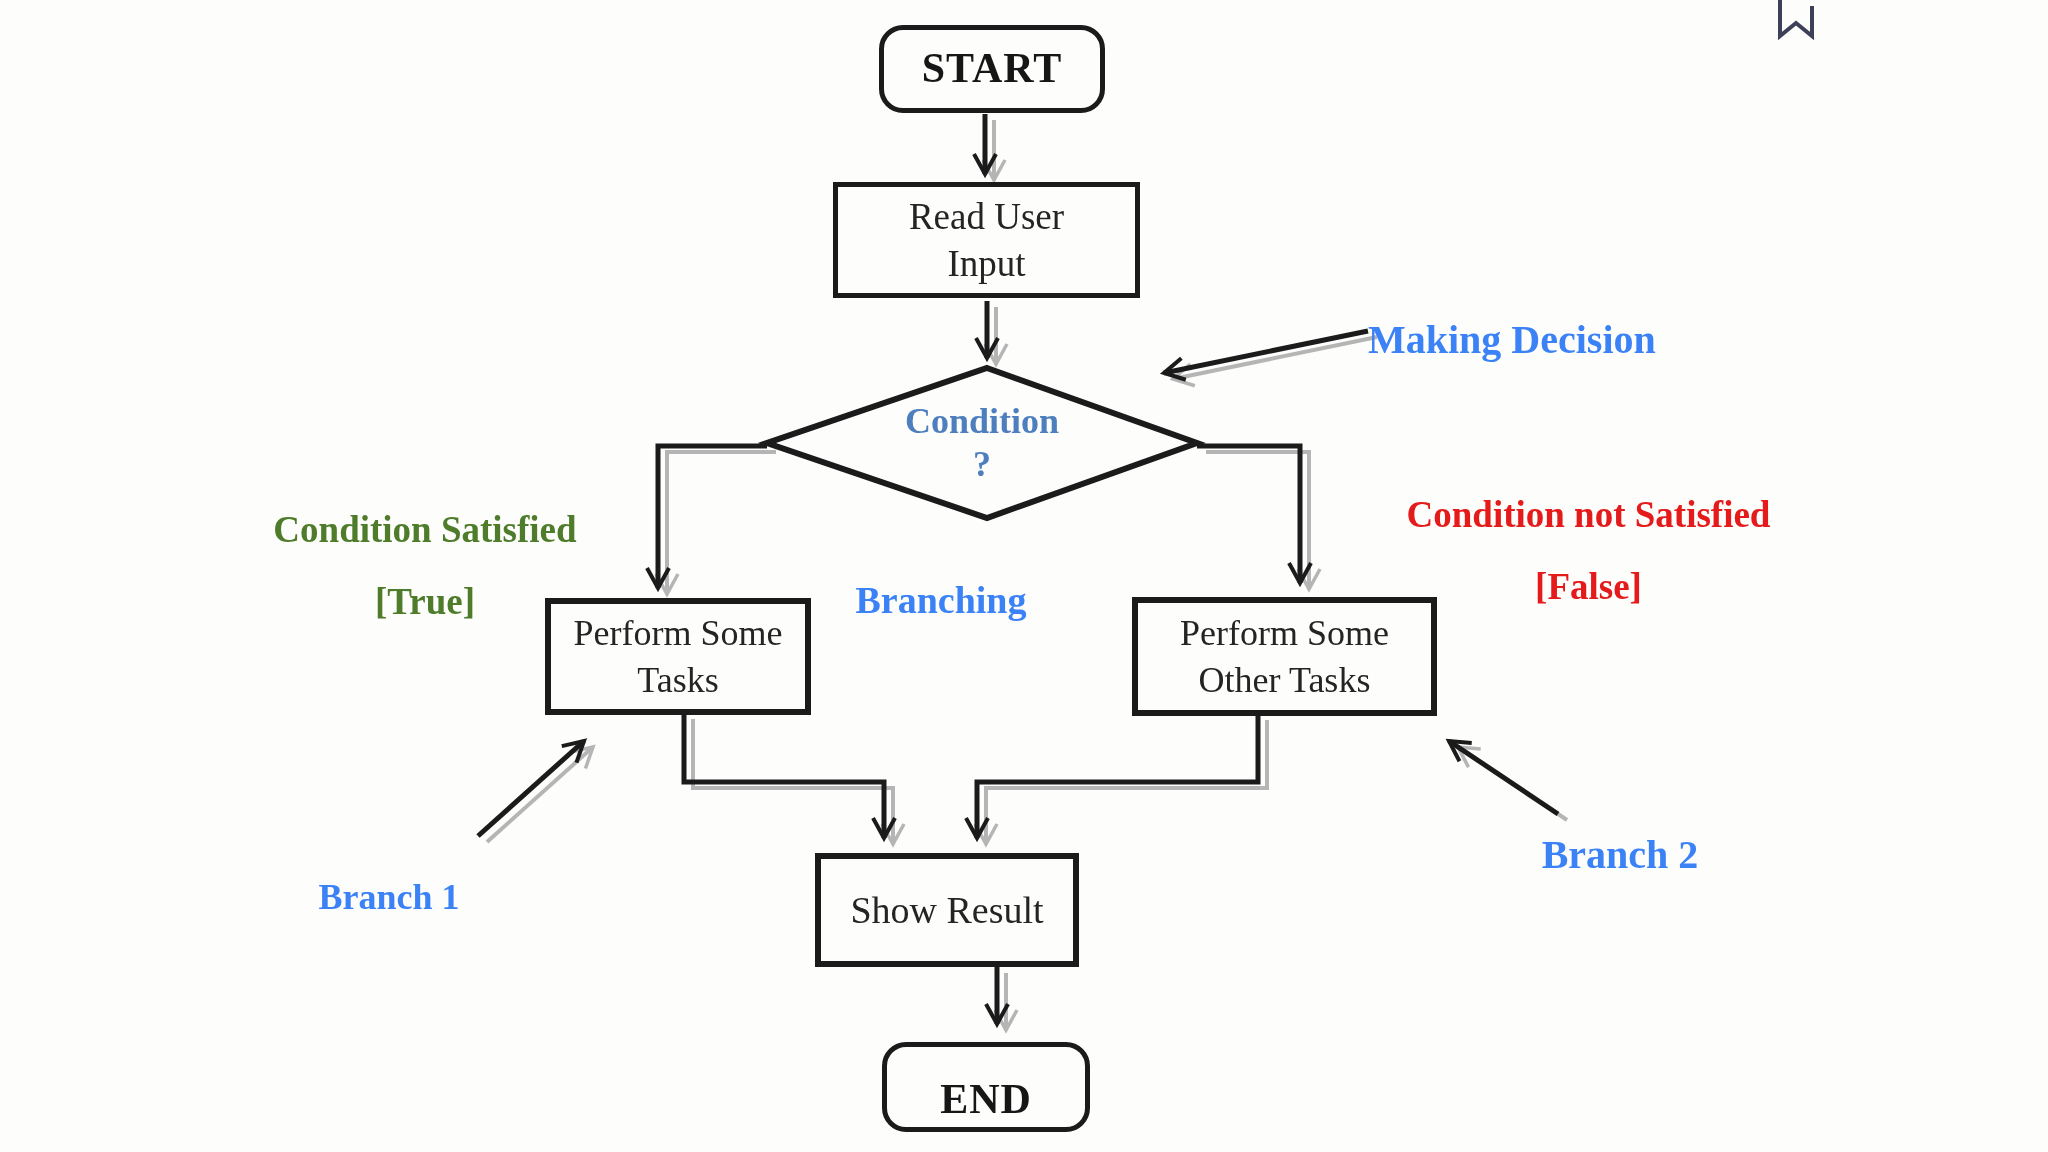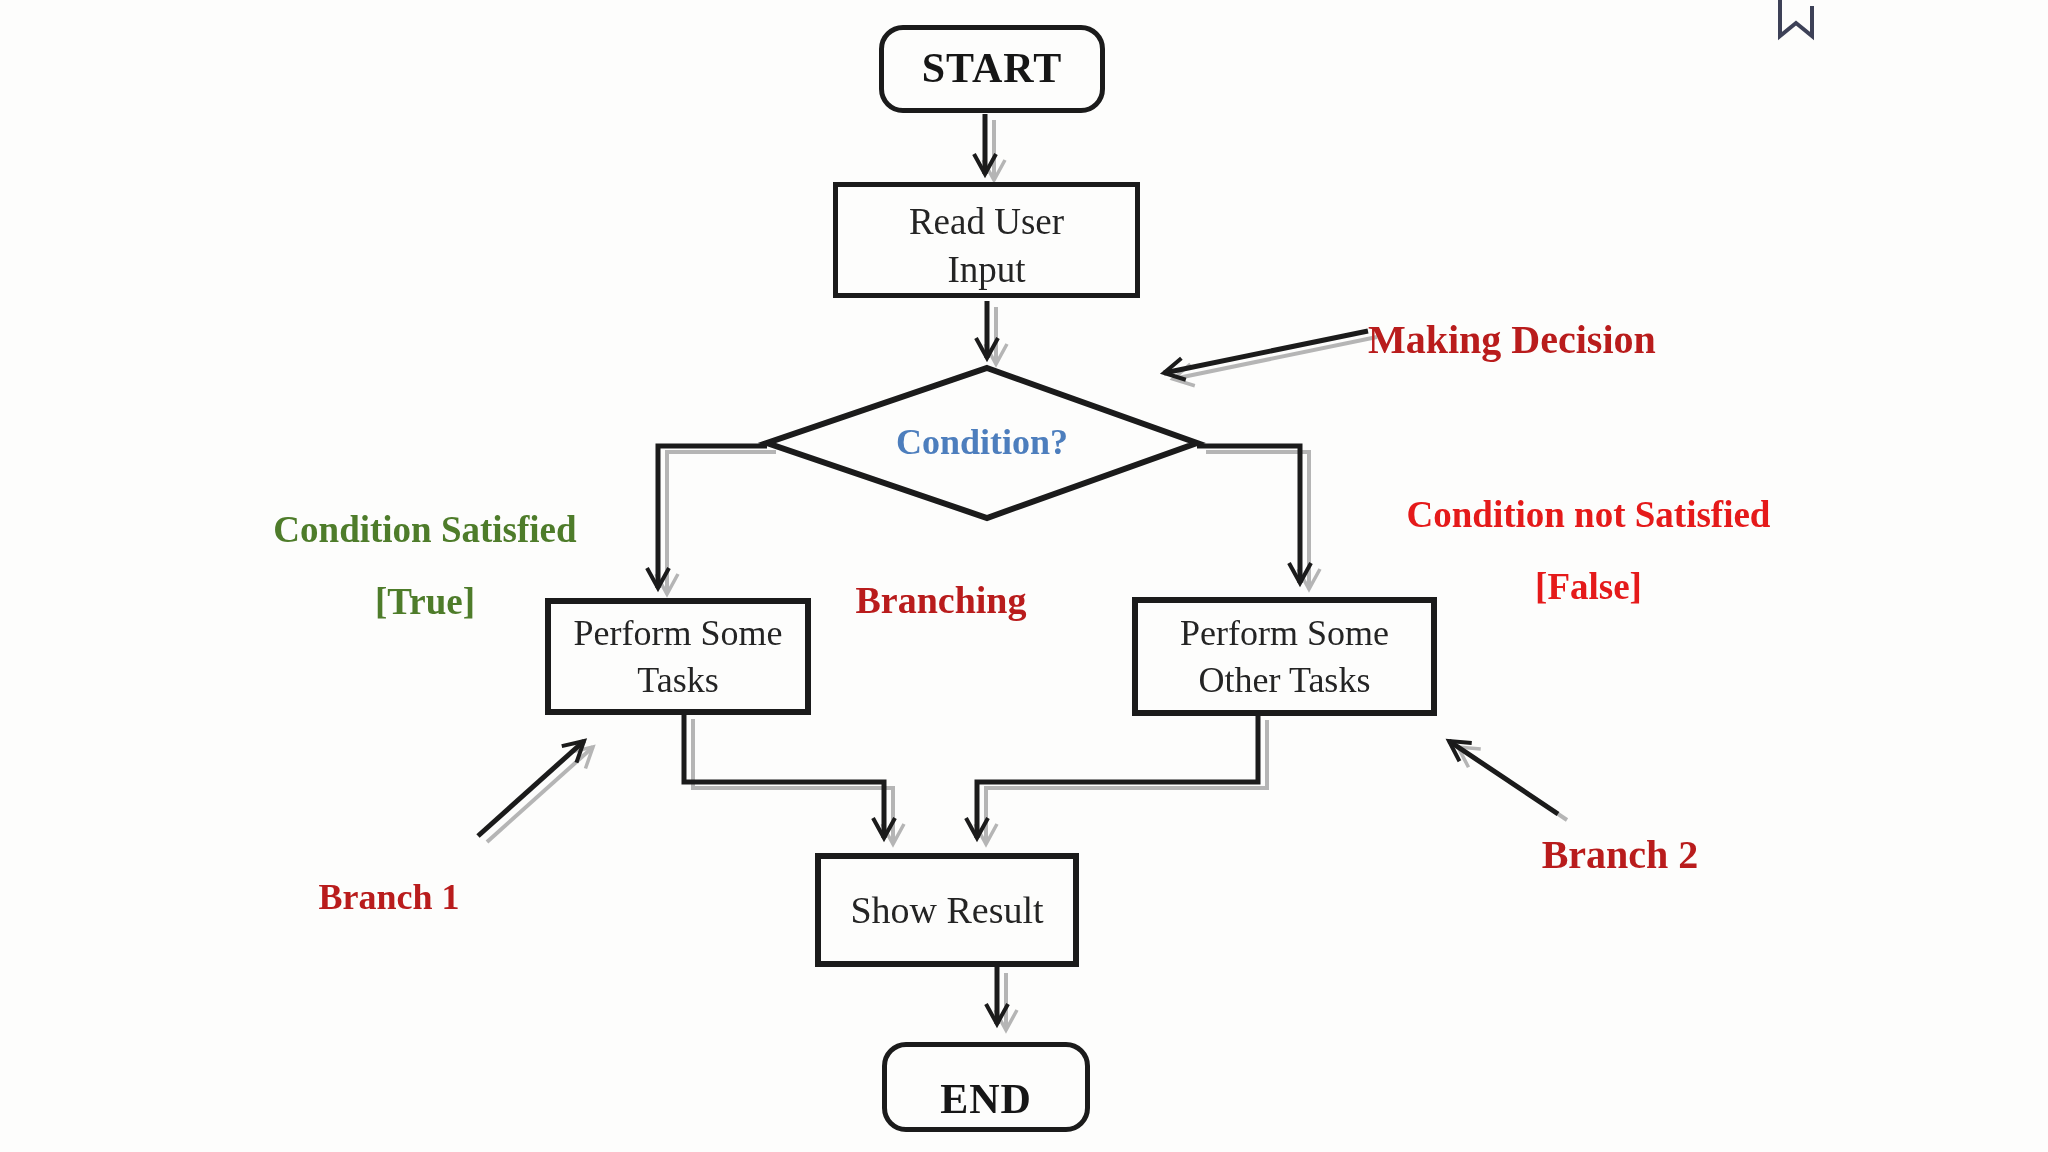--- a/index.html
+++ b/index.html
@@ -12,24 +12,24 @@
   .node{
     position:absolute;box-sizing:border-box;background:#fdfdfc;
     border:6px solid #1b1b1b;color:#242424;
     display:flex;flex-direction:column;align-items:center;justify-content:center;
     text-align:center;line-height:1.28;
   }
   .terminator{border-radius:24px;font-weight:bold;font-size:42px;letter-spacing:1px;border-width:5px;color:#161616;}
   .process{font-size:37px;}
   .diamond-text{
     position:absolute;left:767px;top:368px;width:430px;height:150px;
-    display:flex;align-items:center;justify-content:center;
+    display:flex;flex-direction:column;align-items:center;justify-content:center;
     color:#4d7ebd;font-weight:bold;font-size:36px;line-height:1.2;
   }
-  .anno{position:absolute;font-weight:bold;color:#b91c1c;text-align:center;}
+  .anno{position:absolute;font-weight:bold;color:#3b82f6;text-align:center;}
   .anno .ln{display:block;margin-top:16px;}
   #making-decision{left:1368px;top:316px;width:360px;font-size:40px;white-space:nowrap;text-align:left;}
   #branching{left:841px;top:542px;width:200px;font-size:38px;white-space:nowrap;margin-top:36px;}
   #true-label{left:195px;top:486px;width:460px;font-size:37px;line-height:1.5;color:#4e7c2a;}
   #false-label{left:1356px;top:471px;width:465px;font-size:37px;line-height:1.5;color:#e51a1a;}
   #branch1{left:239px;top:876px;width:300px;font-size:36px;white-space:nowrap;}
   #branch2{left:1470px;top:831px;width:300px;font-size:40px;white-space:nowrap;}
   .shadow path{stroke:#b5b5b5;stroke-width:4;fill:none;}
   .main path{stroke:#1b1b1b;stroke-width:5;fill:none;}
   #bookmark{position:absolute;left:1772px;top:-8px;width:48px;height:56px;cursor:pointer;}
@@ -75,21 +75,21 @@
       <path d="M1558,814 L1449,741" marker-end="url(#ah)"></path>
     </g>
 
     <polygon points="987,368 1197,443 987,518 767,443" fill="#fdfdfc" stroke="#1b1b1b" stroke-width="6"></polygon>
   </svg>
 
   <div class="node terminator" style="left:879px;top:25px;width:226px;height:88px;">
     <span>START</span>
   </div>
 
-  <div class="node process" style="left:833px;top:182px;width:307px;height:116px;border-width:5px;justify-content:flex-end;">
+  <div class="node process" style="left:833px;top:182px;width:307px;height:116px;border-width:5px;">
     <span class="ln">Read User</span>
     <span class="ln">Input</span>
   </div>
 
   <div class="diamond-text">
     <span class="ln">Condition</span>
     <span class="ln">?</span>
   </div>
 
   <div class="node process" style="left:545px;top:598px;width:266px;height:117px;font-size:36px;">

